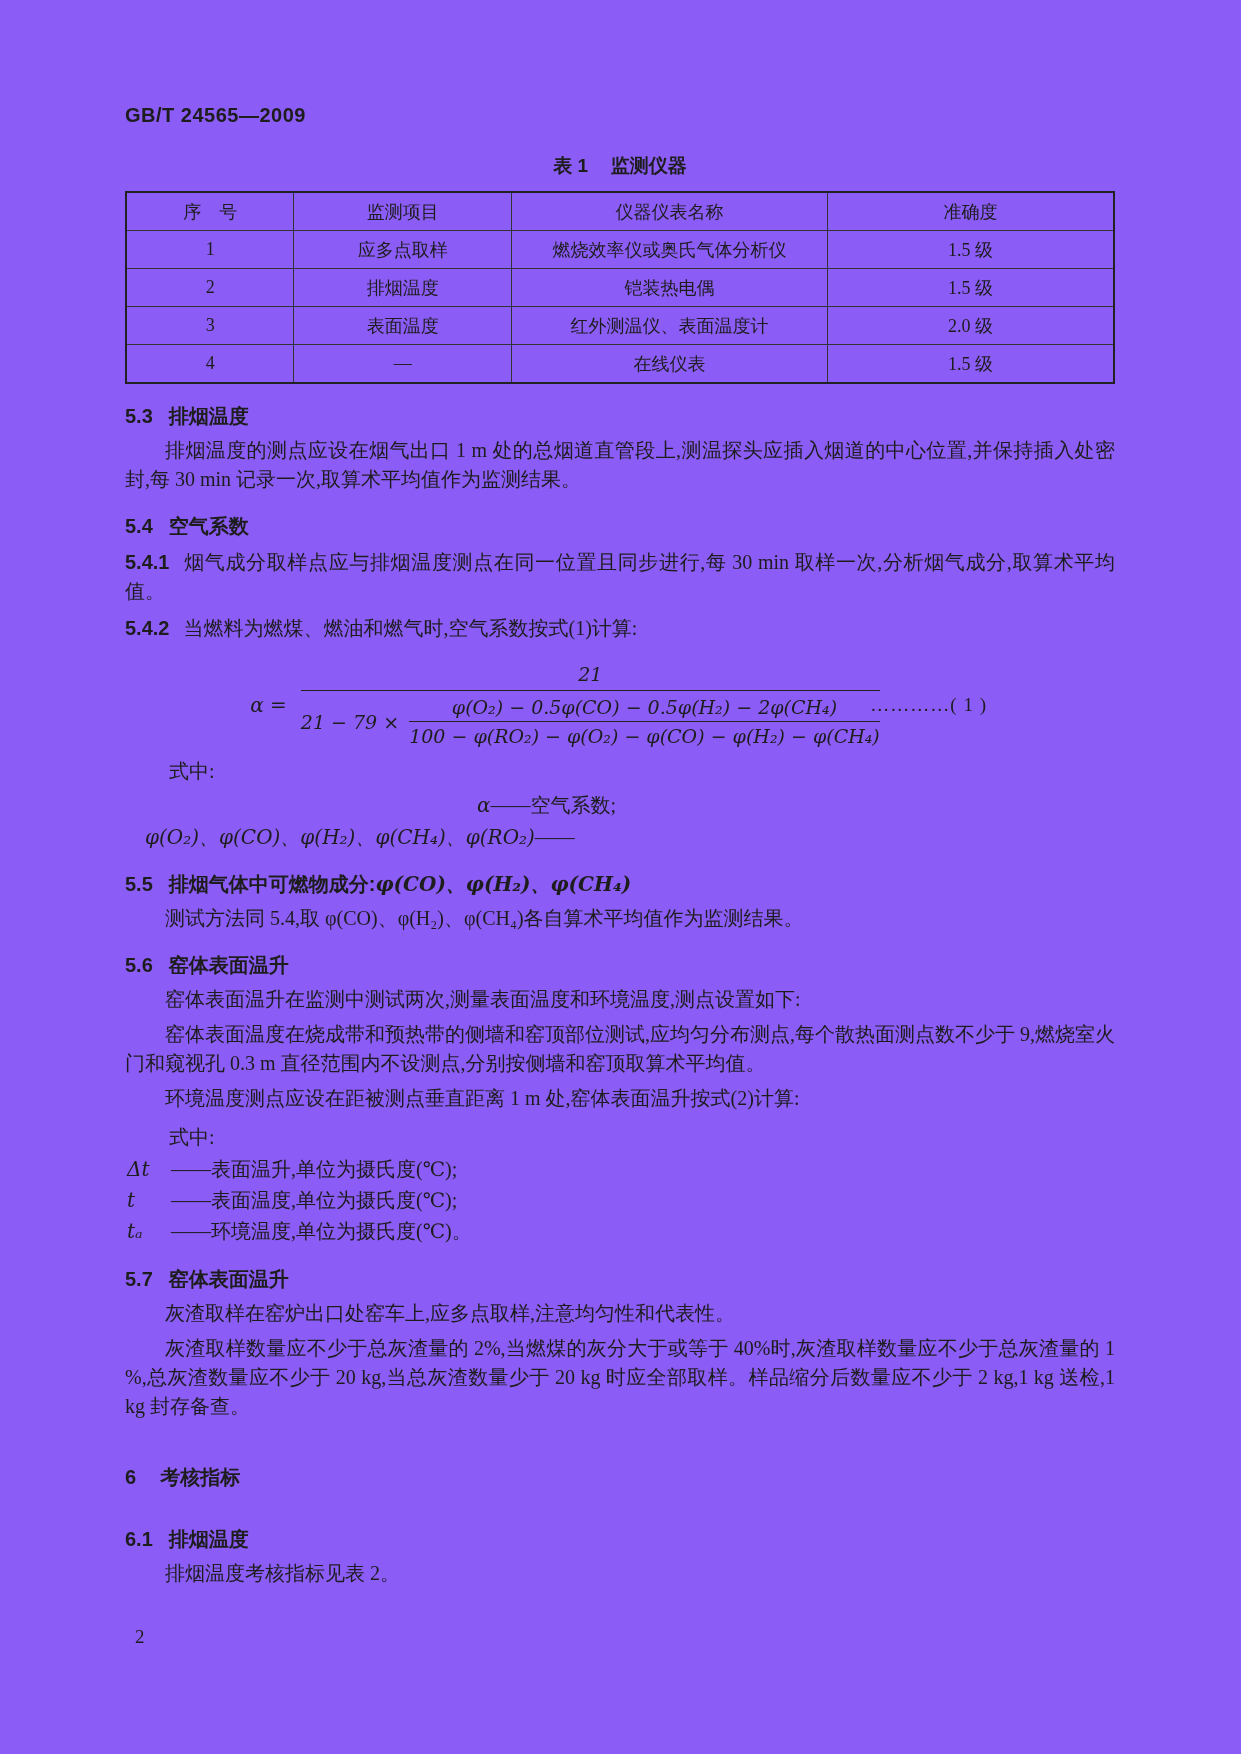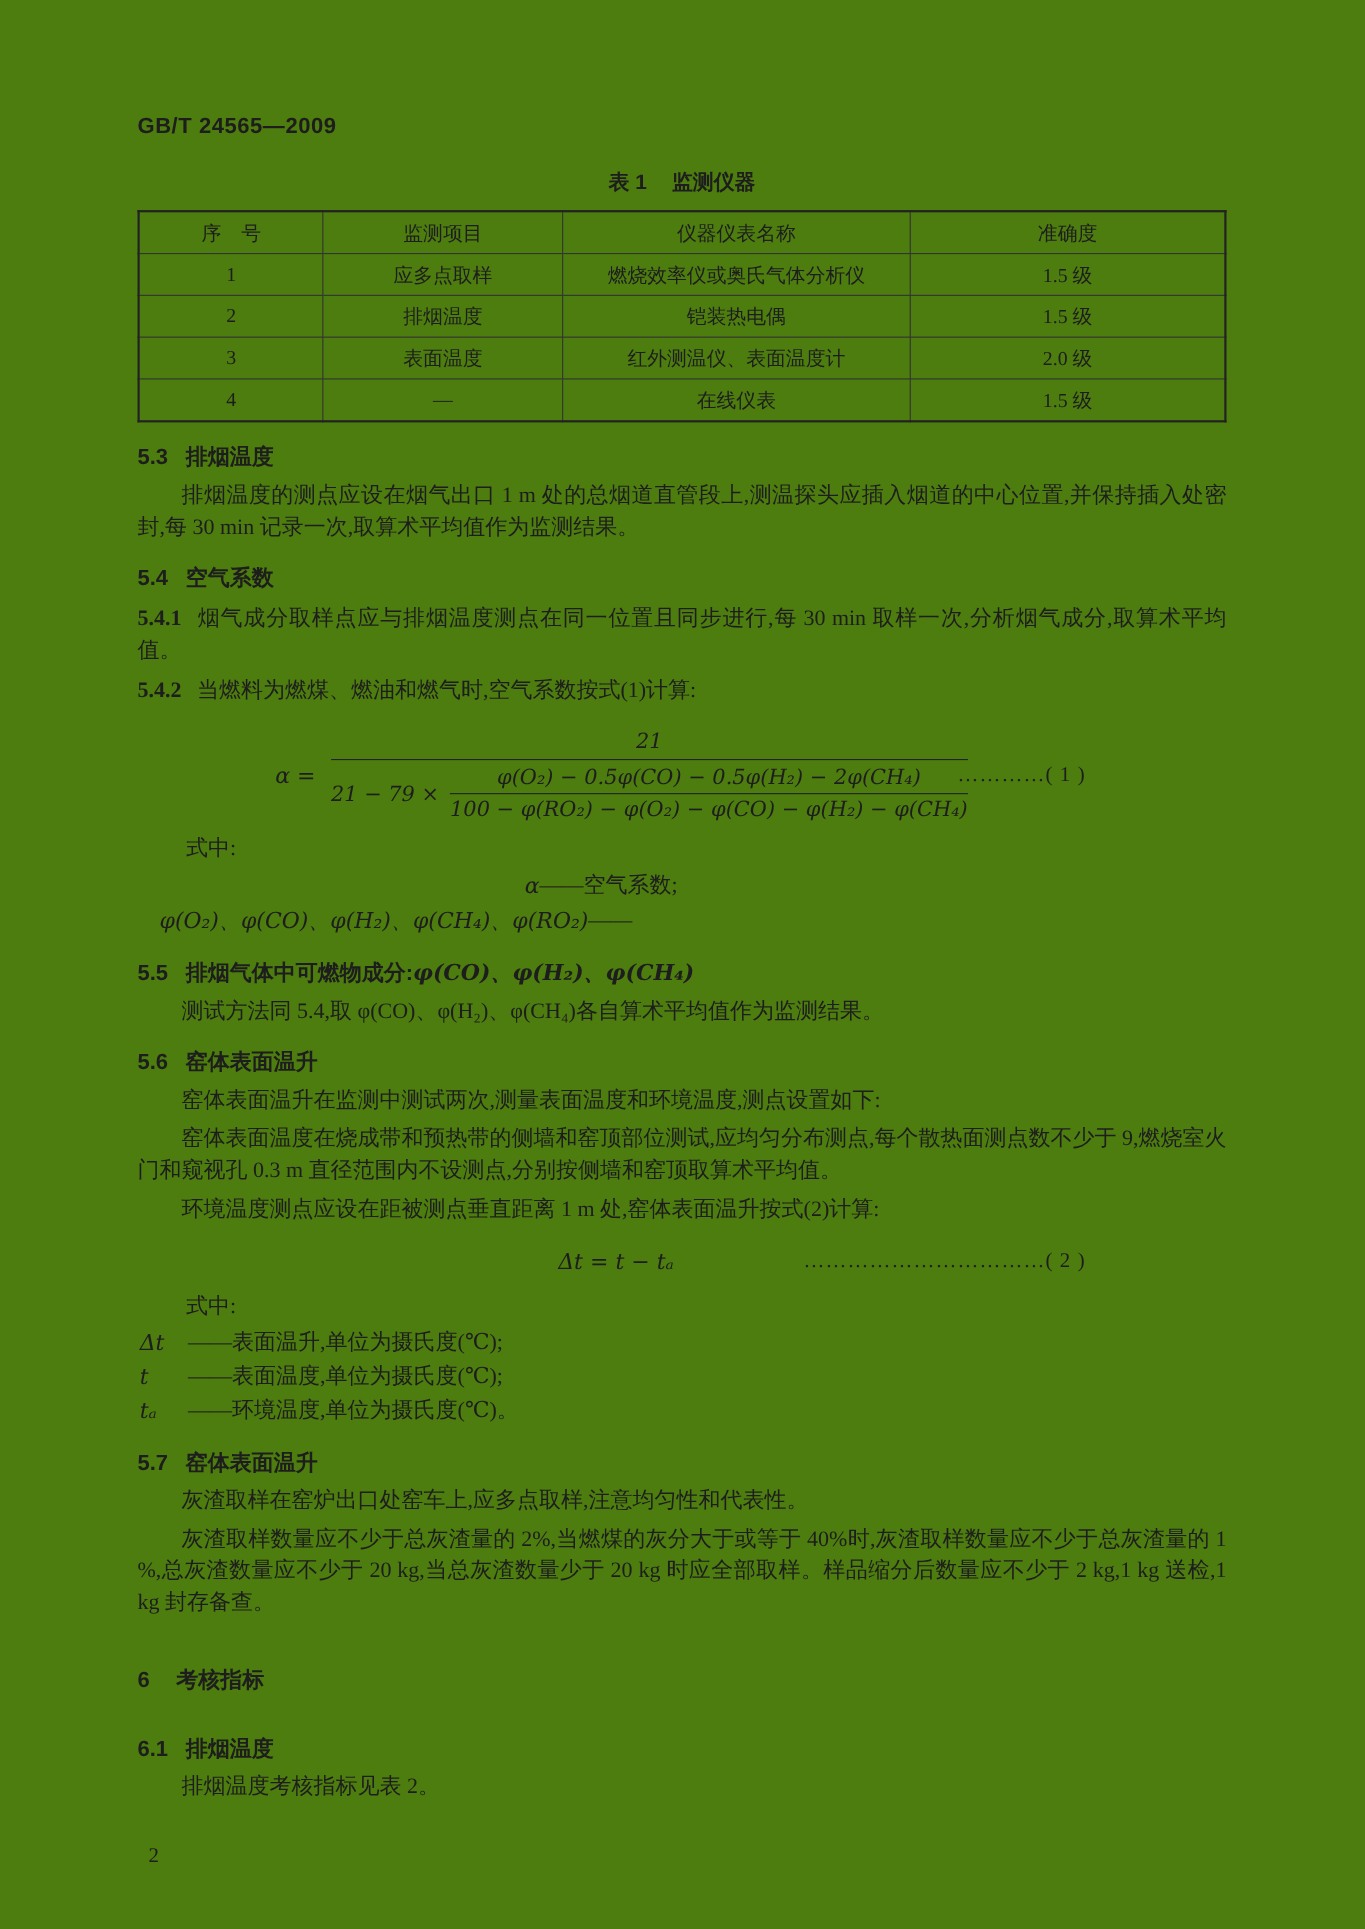--- a/index.html
+++ b/index.html
@@ -1,19 +1,19 @@
 <!DOCTYPE html>
 <html><head>
 <meta charset="utf-8">
 <style>
   html, body { margin: 0; padding: 0; background: #9a9a9a; }
   .page {
     width: 1241px; height: 1754px;
     margin: 0 auto;
-    background: #4d7c0f;
+    background: #8b5cf6;
     color: #1d1d1d;
     font-family: "Liberation Serif", "DejaVu Serif", serif;
     font-size: 20px;
     position: relative;
     overflow: hidden;
   }
   .content { padding: 104px 126px 0 125px; }
 
   .doc-header {
     font-family: "Liberation Sans", "DejaVu Sans", sans-serif;
@@ -53,21 +53,21 @@
   .h1 .hnum { margin-right: 24px; }
   .hnum { margin-right: 16px; flex: 0 0 auto; }
   .mathbold { font-family: "DejaVu Serif", serif; font-style: italic; font-weight: 700; }
 
   p.bp {
     margin: 6px 0 0 0; text-indent: 2em;
     line-height: 29px; text-align: justify;
   }
   p.cp { margin: 8px 0 0 0; line-height: 29px; text-align: justify; }
   .cnum {
-    font-family: Liberation Serif, serif;
+    font-family: Liberation Sans, sans-serif;
     font-weight: 700; margin-right: 14px;
   }
 
   .math { font-style: italic; font-family: "DejaVu Serif", serif; }
 
   .formula-row {
     position: relative; margin: 20px 0 8px 0;
     display: flex; justify-content: center; align-items: center;
     font-size: 19px; min-height: 40px;
   }
@@ -212,24 +212,20 @@
     <p class="bp">测试方法同 5.4,取 φ(CO)、φ(H₂)、φ(CH₄)各自算术平均值作为监测结果。</p>
 
     <div class="h2">
       <span class="hnum">5.6</span>
       <span>窑体表面温升</span>
     </div>
     <p class="bp">窑体表面温升在监测中测试两次,测量表面温度和环境温度,测点设置如下:</p>
     <p class="bp">窑体表面温度在烧成带和预热带的侧墙和窑顶部位测试,应均匀分布测点,每个散热面测点数不少于 9,燃烧室火门和窥视孔 0.3 m 直径范围内不设测点,分别按侧墙和窑顶取算术平均值。</p>
     <p class="bp">环境温度测点应设在距被测点垂直距离 1 m 处,窑体表面温升按式(2)计算:</p>
 
-    <div class="formula-row f2">
-      <span class="f2body math">Δt = t − tₐ</span>
-      <span class="f-dots">……………………………( 2 )</span>
-    </div>
 
     <p class="where">式中:</p>
 
     <div class="def-row">
       <span class="dterm math">Δt</span>
         <span>——</span>
         <span>表面温升,单位为摄氏度(℃);</span>
     </div>
     <div class="def-row">
       <span class="dterm math">t</span>

